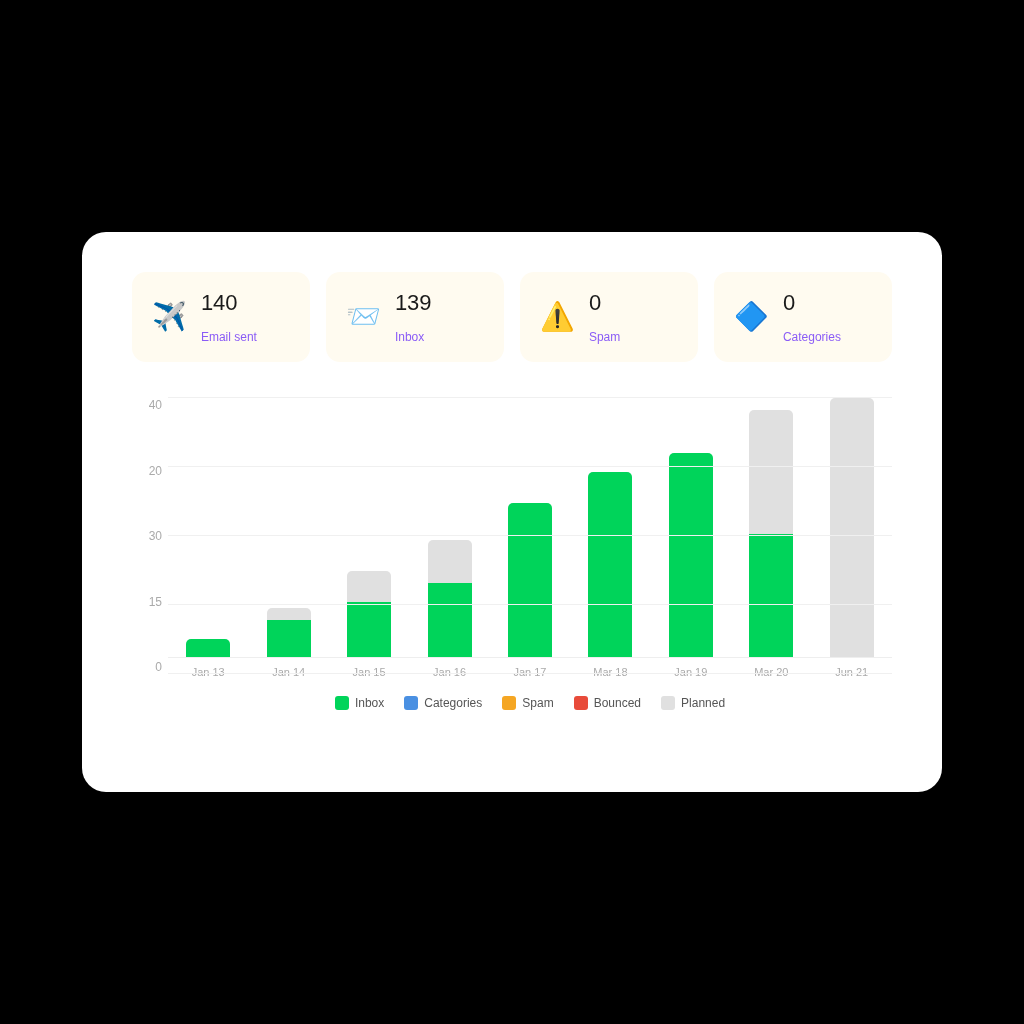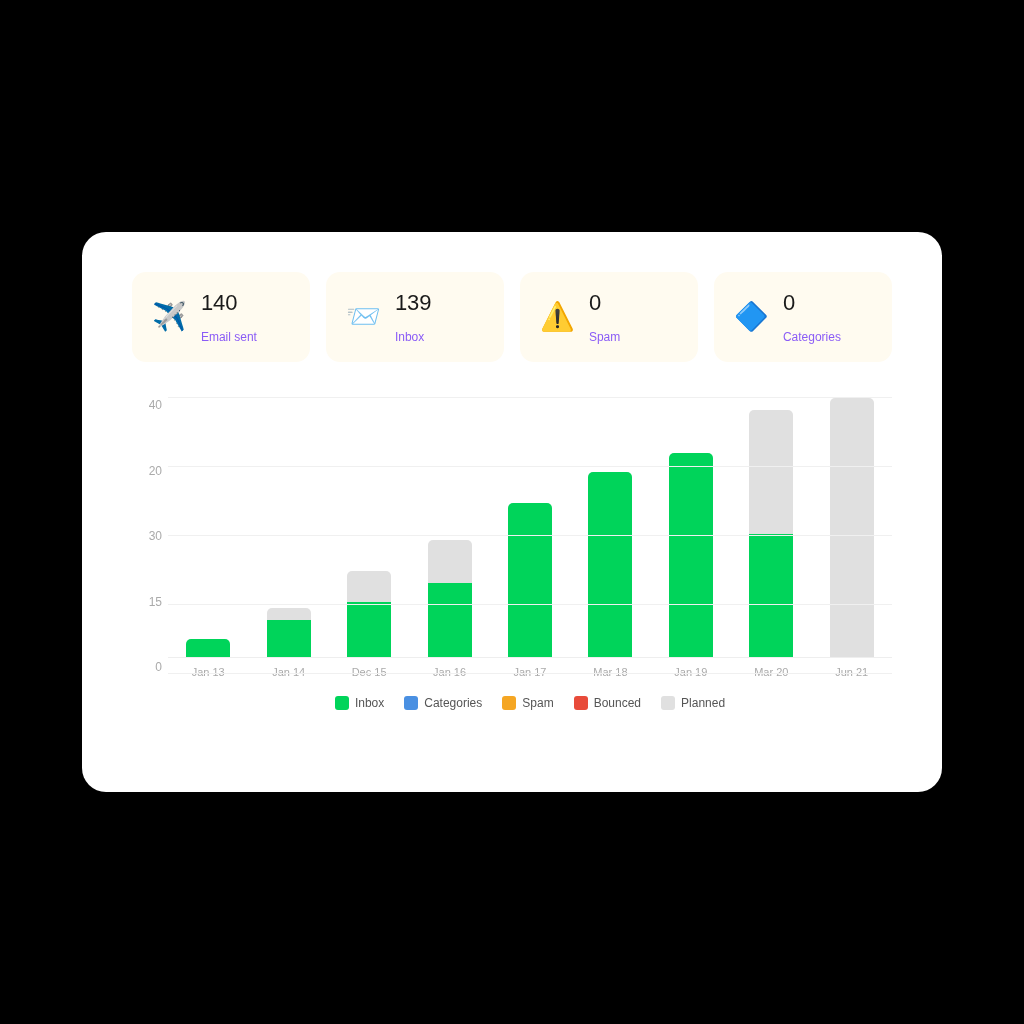--- a/index.html
+++ b/index.html
@@ -236,21 +236,21 @@
         </div>
         <div class="bar-group">
           <div class="bar-stack" style="height: 260px; width: 44px; display: flex; flex-direction: column; border-radius: 5px 5px 0px 0px; overflow: hidden;">
             <div style="height: 260px; background: rgb(224, 224, 224); width: 100%;"></div>
           </div>
         </div>
       </div>
     <div class="x-labels" id="x-labels">
         <div class="x-label">Jan 13</div>
         <div class="x-label">Jan 14</div>
-        <div class="x-label">Dec 15</div>
+        <div class="x-label">Jan 15</div>
         <div class="x-label">Jan 16</div>
         <div class="x-label">Jan 17</div>
         <div class="x-label">Mar 18</div>
         <div class="x-label">Jan 19</div>
         <div class="x-label">Mar 20</div>
         <div class="x-label">Jun 21</div>
       </div>
     <div class="legend" id="legend">
         <div class="legend-item">
     <div class="legend-dot" style="background:#00d45a"></div>

